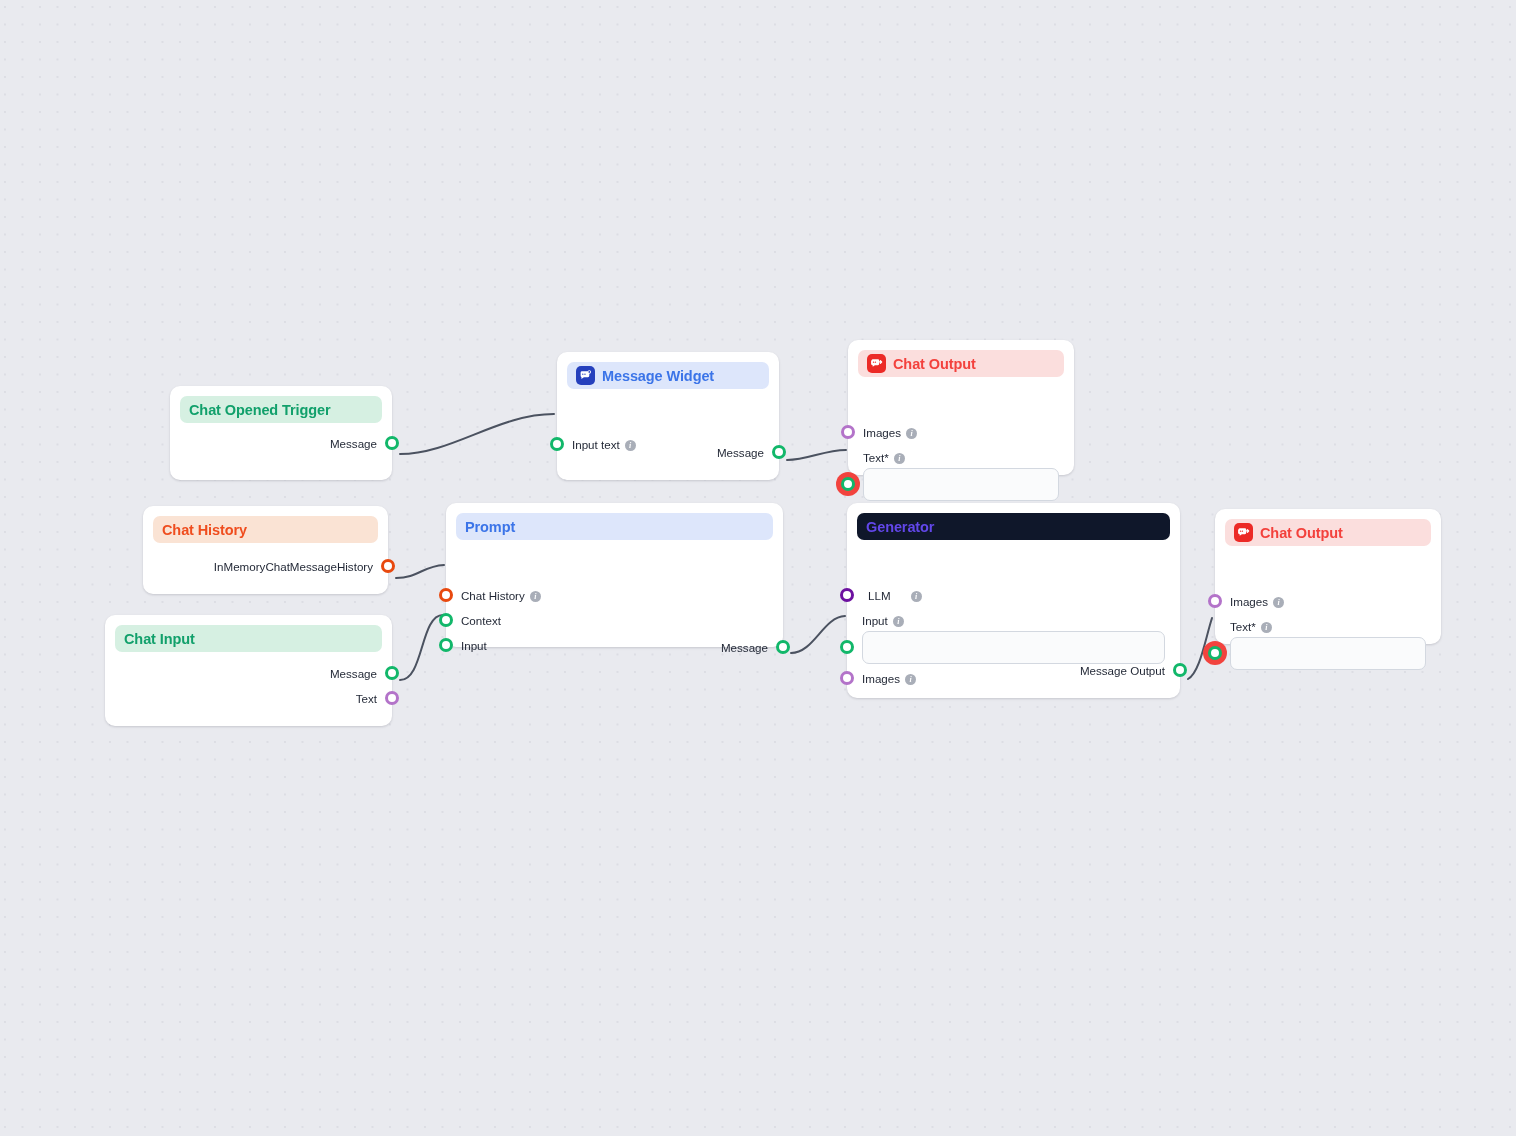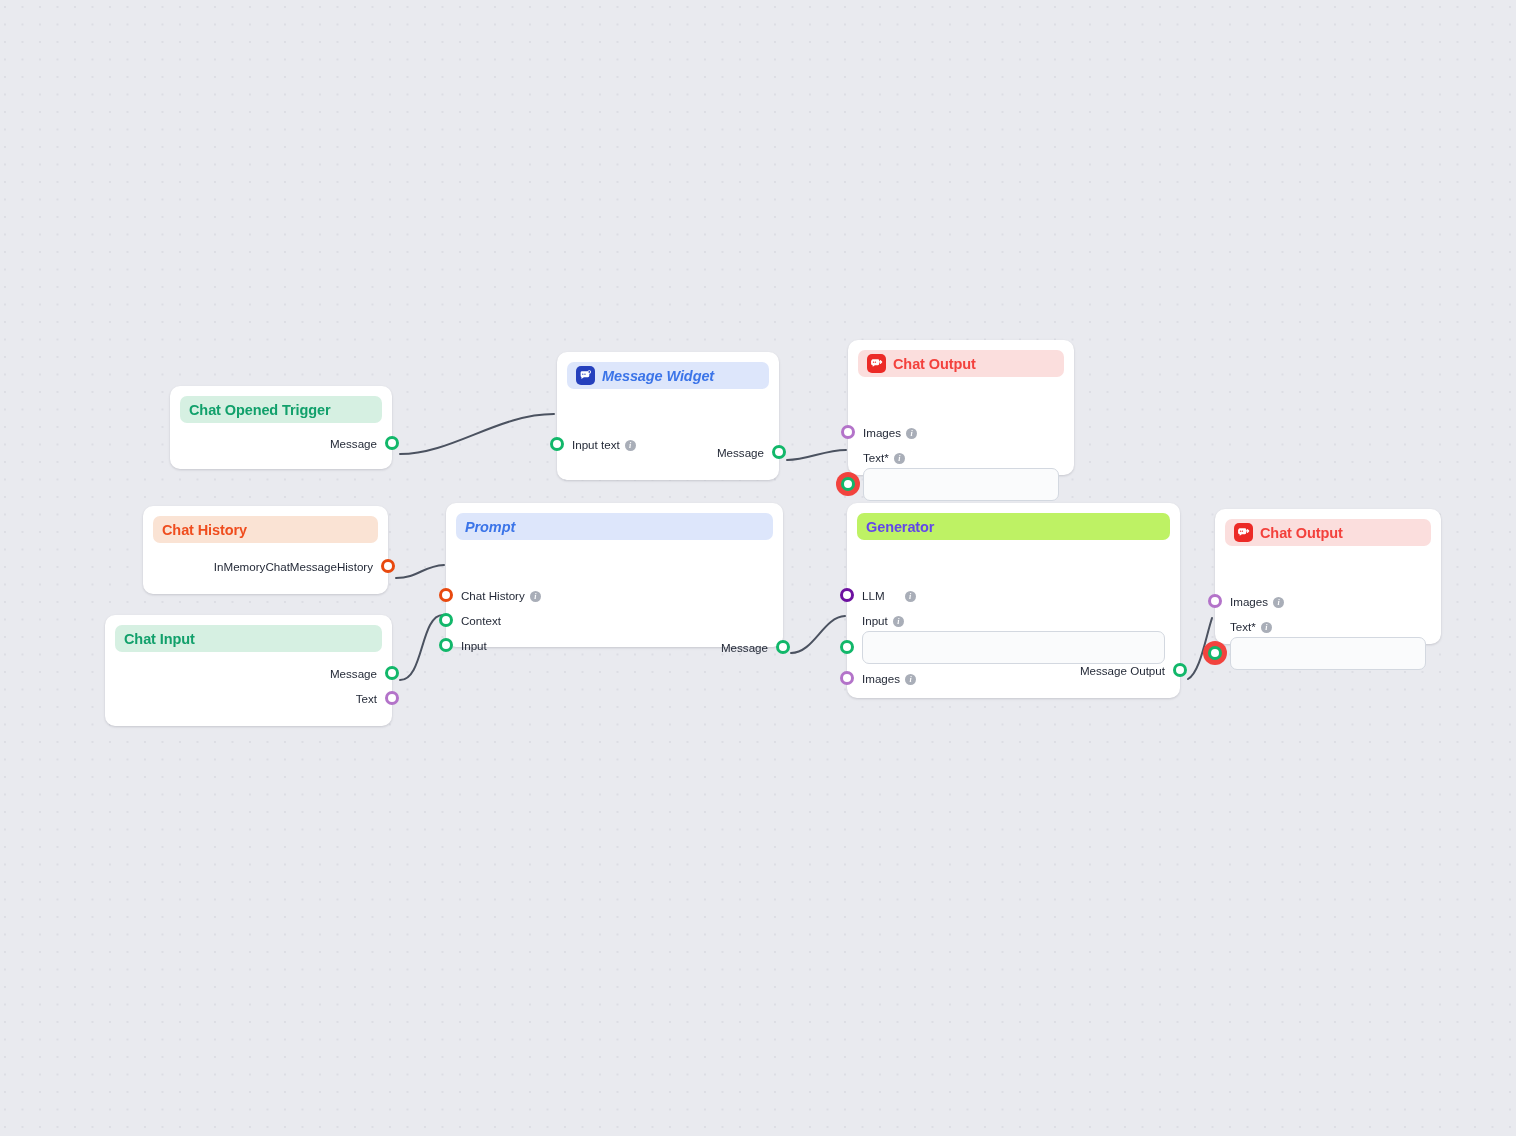--- a/index.html
+++ b/index.html
@@ -48,23 +48,23 @@
     display: flex; align-items: center; justify-content: center;
     flex: 0 0 auto;
   }
   .hdr-icon svg { display: block; }
 
   
   .t-green  .node-header { background: #d6f0e2; }
   .t-green  .node-title  { color: #11a06b; }
   .t-orange .node-header { background: #fae3d4; }
   .t-orange .node-title  { color: #ef4d1e; }
-  .t-blue   .node-header { background: #dde6fb; font-style: italic; }
+  .t-blue   .node-header { background: #dde6fb; }
   .t-blue   .node-title  { color: #3b74e8; }
-  .t-indigo .node-header { background: #bef264; }
+  .t-indigo .node-header { background: #0f172a; }
   .t-indigo .node-title  { color: #6247ea; }
   .t-red    .node-header { background: #fbdedd; }
   .t-red    .node-title  { color: #f3413c; }
   .t-red    .hdr-icon    { background: #ec2a26; }
   .t-blue   .hdr-icon    { background: #2540bd; }
 
   
   .port {
     position: absolute;
     width: 14px; height: 14px;
@@ -122,21 +122,21 @@
   <svg id="edges" viewBox="0 0 1516 1136" xmlns="http://www.w3.org/2000/svg">
       <path d="M 400,454 C 452,454 498,414 554,414" fill="none" stroke="#4b5260" stroke-width="2" stroke-linecap="round"></path>
       <path d="M 787,460 C 808,460 824,450 846,450" fill="none" stroke="#4b5260" stroke-width="2" stroke-linecap="round"></path>
       <path d="M 396,578 C 418,578 423,566 444,565" fill="none" stroke="#4b5260" stroke-width="2" stroke-linecap="round"></path>
       <path d="M 400,680 C 424,680 420,615 443,615" fill="none" stroke="#4b5260" stroke-width="2" stroke-linecap="round"></path>
       <path d="M 791,653 C 814,653 823,617 845,616" fill="none" stroke="#4b5260" stroke-width="2" stroke-linecap="round"></path>
       <path d="M 1188,679 C 1200,672 1205,640 1212,618" fill="none" stroke="#4b5260" stroke-width="2" stroke-linecap="round"></path>
     </svg>
 
   <div id="node-layer">
-      <div class="node t-green" style="left: 170px; top: 386px; width: 222px; height: 83px;">
+      <div class="node t-green" style="left: 170px; top: 386px; width: 222px; height: 94px;">
         <div class="node-header">
           <span class="node-title">Chat Opened Trigger</span>
         </div>
         <div class="node-body">
           <div class="port p-green" style="right: -7px; top: 13px;"></div>
           <div class="row-label right" style="right: 15px; top: 15px;">
             <span>Message</span>
           </div>
         </div>
       </div>
@@ -240,21 +240,21 @@
             <span>Message</span>
           </div>
         </div>
       </div>
       <div class="node t-indigo" style="left: 847px; top: 503px; width: 333px; height: 195px;">
         <div class="node-header">
           <span class="node-title">Generator</span>
         </div>
         <div class="node-body">
           <div class="port p-purple" style="left: -7px; top: 48px;"></div>
-          <div class="row-label" style="left: 15px; top: 50px; gap: 20px;">
+          <div class="row-label" style="left: 21px; top: 50px; gap: 20px;">
             <span>LLM</span>
             <span class="info-icon">i</span>
           </div>
           <div class="text-field" style="left: 15px; top: 91px; width: 303px; height: 33px;"></div>
           <div class="port p-green" style="left: -7px; top: 100px;"></div>
           <div class="row-label" style="left: 15px; top: 75px;">
             <span>Input</span>
             <span class="info-icon">i</span>
           </div>
           <div class="port p-violet" style="left: -7px; top: 131px;"></div>

